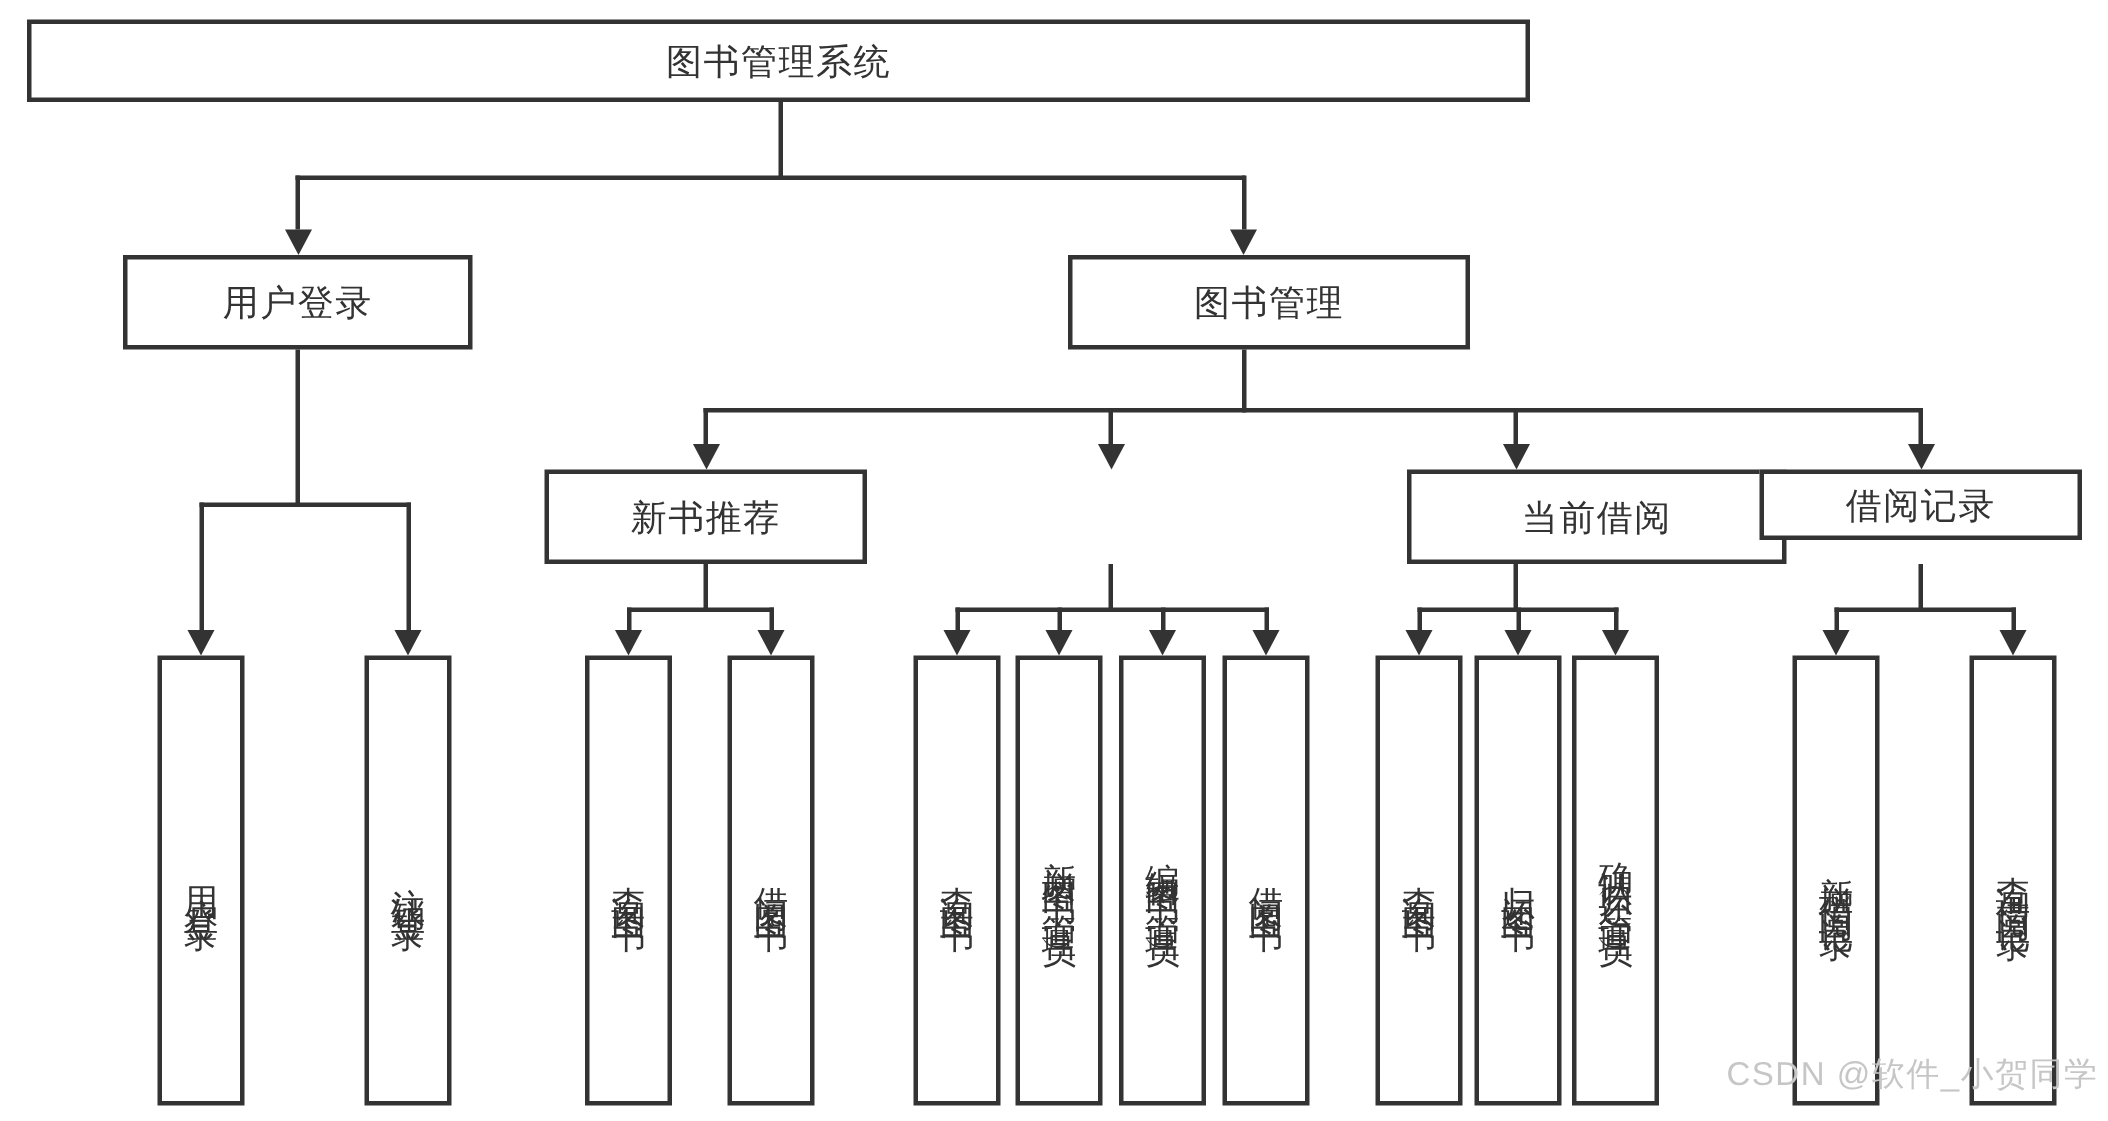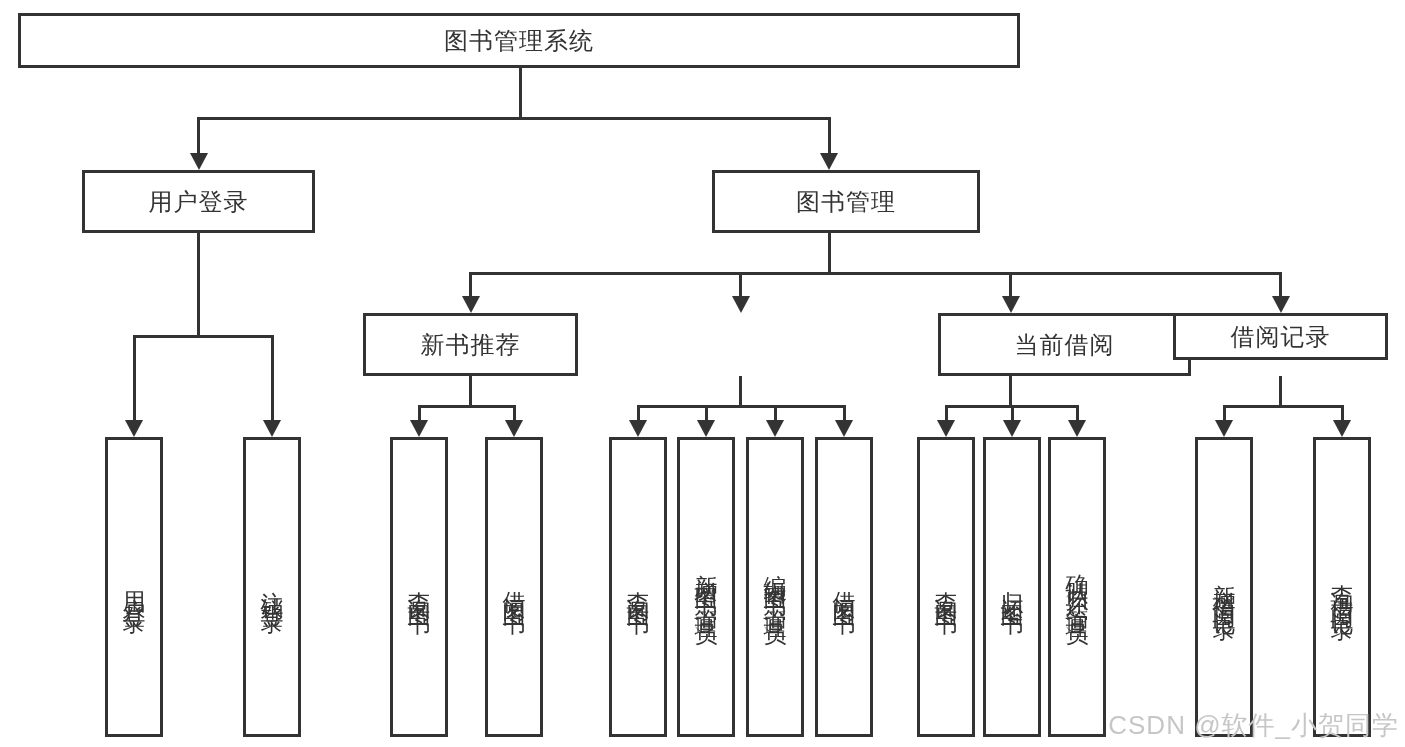--- a/index.html
+++ b/index.html
@@ -28,22 +28,22 @@
   .stem{position:absolute;width:3px;background:var(--line);}
   .hbar{position:absolute;height:3px;background:var(--line);}
   .arrow{position:absolute;width:3px;background:var(--line);}
   .arrow::after{
     content:"";position:absolute;left:50%;transform:translateX(-50%);
     bottom:-17px;width:0;height:0;
     border-left:9px solid transparent;border-right:9px solid transparent;
     border-top:17px solid var(--line);
   }
   .watermark{
-    position:absolute;right:6px;bottom:4px;z-index:5;
-    color:var(--wm);font-size:26px;letter-spacing:1px;
+    position:absolute;right:6px;bottom:16px;z-index:5;
+    color:var(--wm);font-size:22px;letter-spacing:1px;
   }
 </style>
 </head>
 <body>
 
 <div class="canvas">
 
   <div class="node" style="left:18px;top:13px;width:1002px;height:55px;">图书管理系统</div>
 
   <div class="node" style="left:82px;top:170px;width:233px;height:63px;">用户登录</div>

